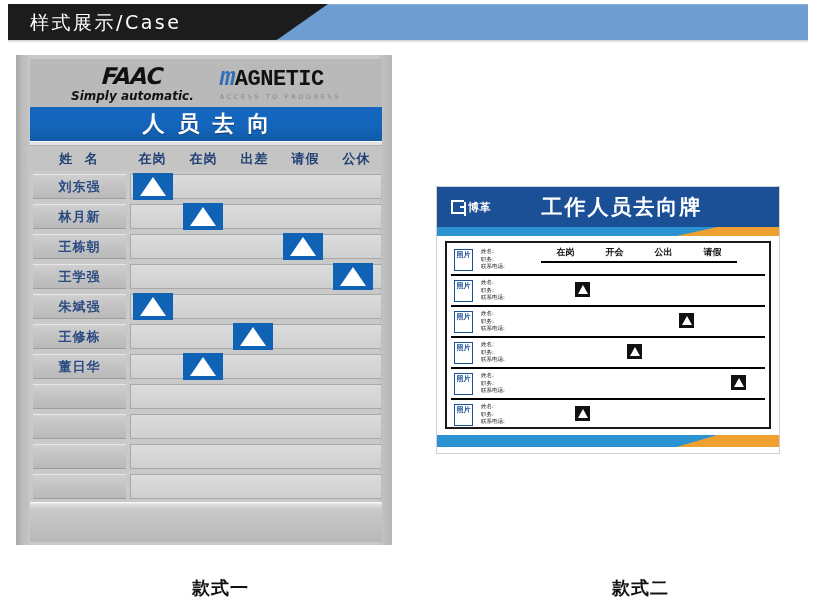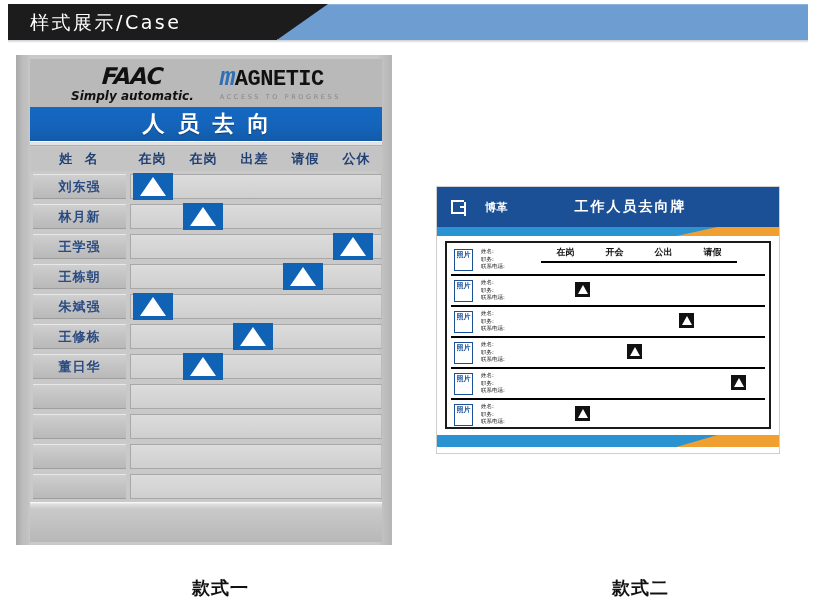--- a/index.html
+++ b/index.html
@@ -284,21 +284,21 @@
     width: 342px;
     height: 40px;
     background: #1b4f96;
     display: flex;
     align-items: center;
   }
   .b2-logo {
     display: flex;
     align-items: center;
     margin-left: 14px;
-    gap: 21px;
+    gap: 4px;
   }
   .b2-logo-mark {
     width: 13px;
     height: 14px;
     border: 2px solid #ffffff;
     border-right: none;
     box-sizing: border-box;
     position: relative;
   }
   .b2-logo-mark::after {
@@ -322,21 +322,21 @@
   .b2-logo-text {
     color: #ffffff;
     font-size: 11px;
     font-weight: bold;
     letter-spacing: 0.5px;
   }
   .b2-title {
     flex: 1;
     text-align: center;
     color: #ffffff;
-    font-size: 14px;
+    font-size: 21px;
     font-weight: bold;
     letter-spacing: 2px;
     margin-right: 26px;
   }
   .b2-stripe {
     position: absolute;
     left: 0;
     width: 342px;
     height: 9px;
     background: #f0a030;
@@ -497,31 +497,31 @@
         </div>
         <div class="b1-row">
           <div class="b1-name">林月新</div>
           <div class="b1-track">
             <div class="b1-marker" style="left: 52px;">
               <div class="tri"></div>
             </div>
           </div>
         </div>
         <div class="b1-row">
+          <div class="b1-name">王栋朝</div>
+          <div class="b1-track">
+            <div class="b1-marker" style="left: 152px;">
+              <div class="tri"></div>
+            </div>
+          </div>
+        </div>
+        <div class="b1-row">
           <div class="b1-name">王学强</div>
           <div class="b1-track">
             <div class="b1-marker" style="left: 202px;">
-              <div class="tri"></div>
-            </div>
-          </div>
-        </div>
-        <div class="b1-row">
-          <div class="b1-name">王栋朝</div>
-          <div class="b1-track">
-            <div class="b1-marker" style="left: 152px;">
               <div class="tri"></div>
             </div>
           </div>
         </div>
         <div class="b1-row">
           <div class="b1-name">朱斌强</div>
           <div class="b1-track">
             <div class="b1-marker" style="left: 2px;">
               <div class="tri"></div>
             </div>

